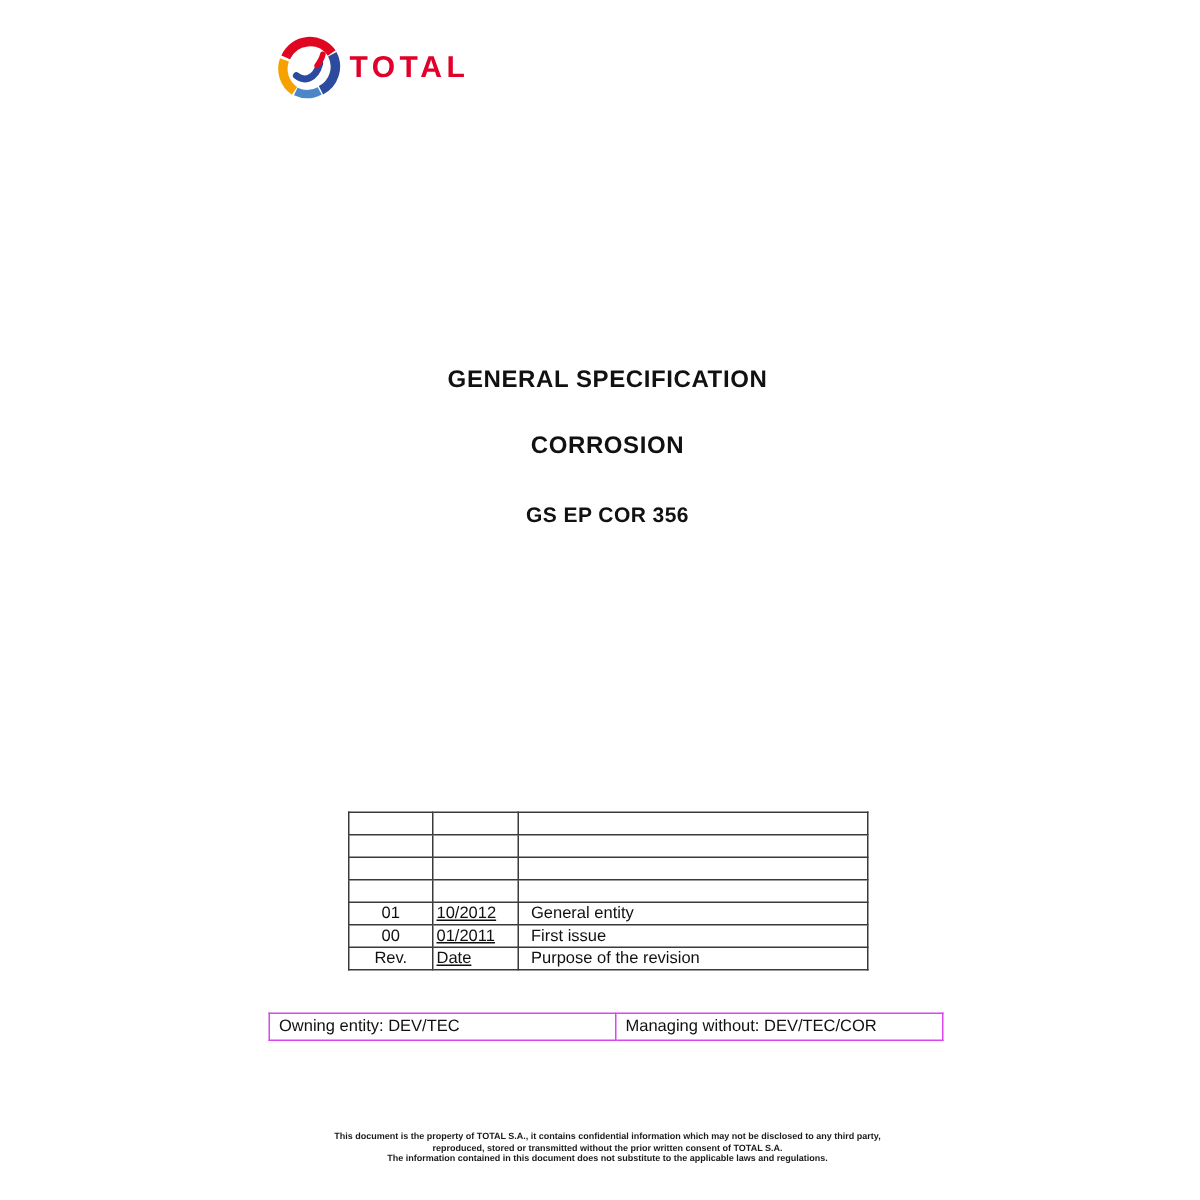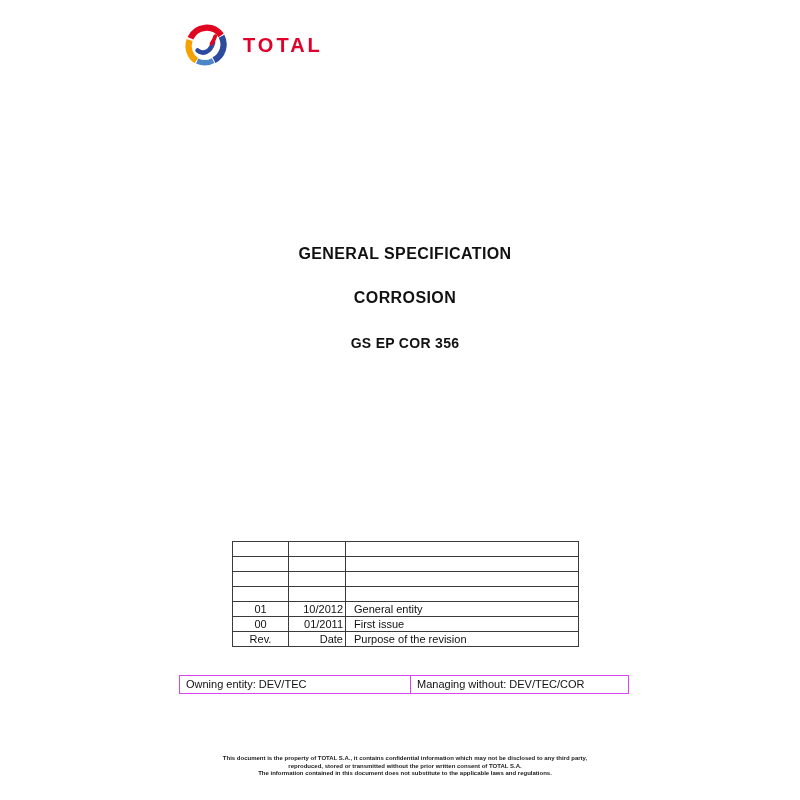--- a/index.html
+++ b/index.html
@@ -24,21 +24,21 @@
     top: 24px;
     display: flex;
     align-items: center;
   }
   .logo-globe {
     width: 44px;
     height: 42px;
     display: block;
   }
   .logo-wordmark {
-    margin-left: 15px;
+    margin-left: 5px;
     font-size: 20px;
     font-weight: bold;
     letter-spacing: 3px;
     color: #e1002a;
     line-height: 42px;
   }
 
   
   .h-title {
     position: absolute;
@@ -97,21 +97,21 @@
   }
   .rev-table td {
     border: 1px solid #3a3a3a;
     height: 14px;
     padding: 0 2px;
     line-height: 14px;
     white-space: nowrap;
     overflow: hidden;
   }
   .rev-table td.c-rev  { width: 51px; text-align: center; margin-left: 20px; }
-  .rev-table td.c-date { width: 52px; text-align: right; }
+  .rev-table td.c-date { width: 52px; text-align: left; text-decoration: underline; }
   .rev-table td.c-purpose { text-align: left; padding-left: 8px; }
 
   
   .entities-table {
     position: absolute;
     left: 179px;
     top: 675px;
     width: 450px;
     border-collapse: collapse;
     table-layout: fixed;

